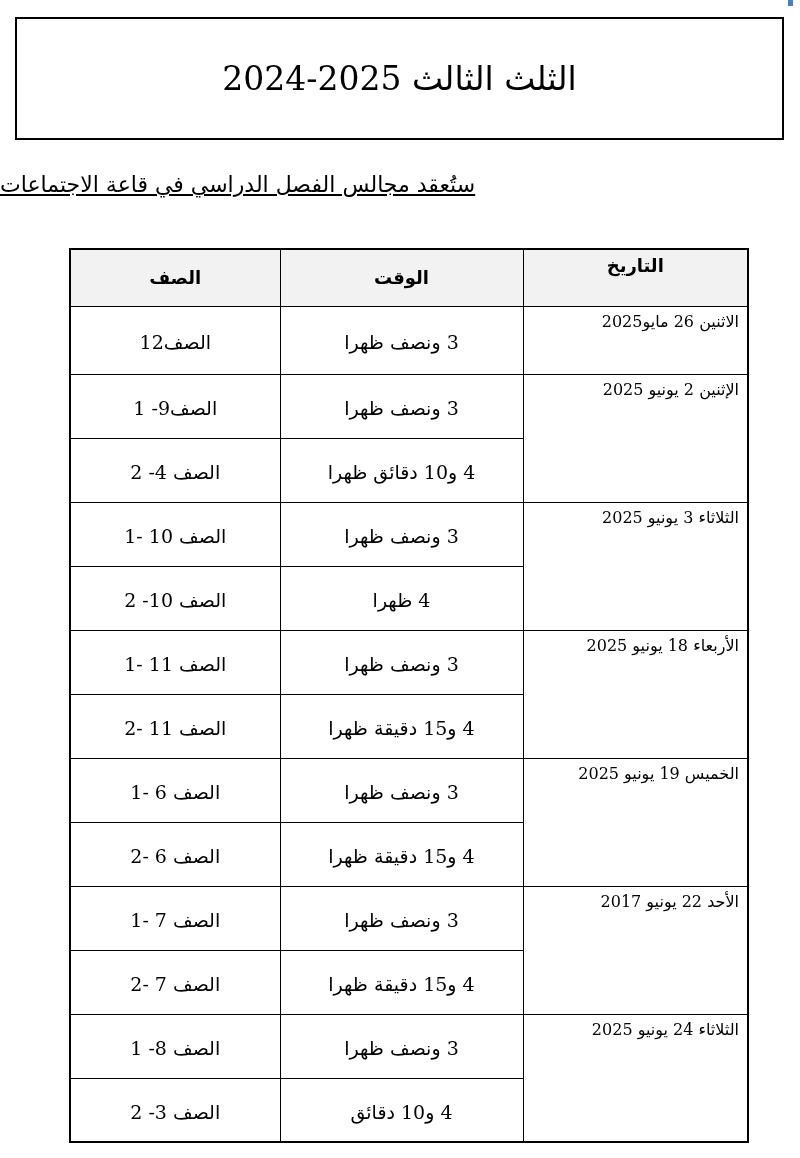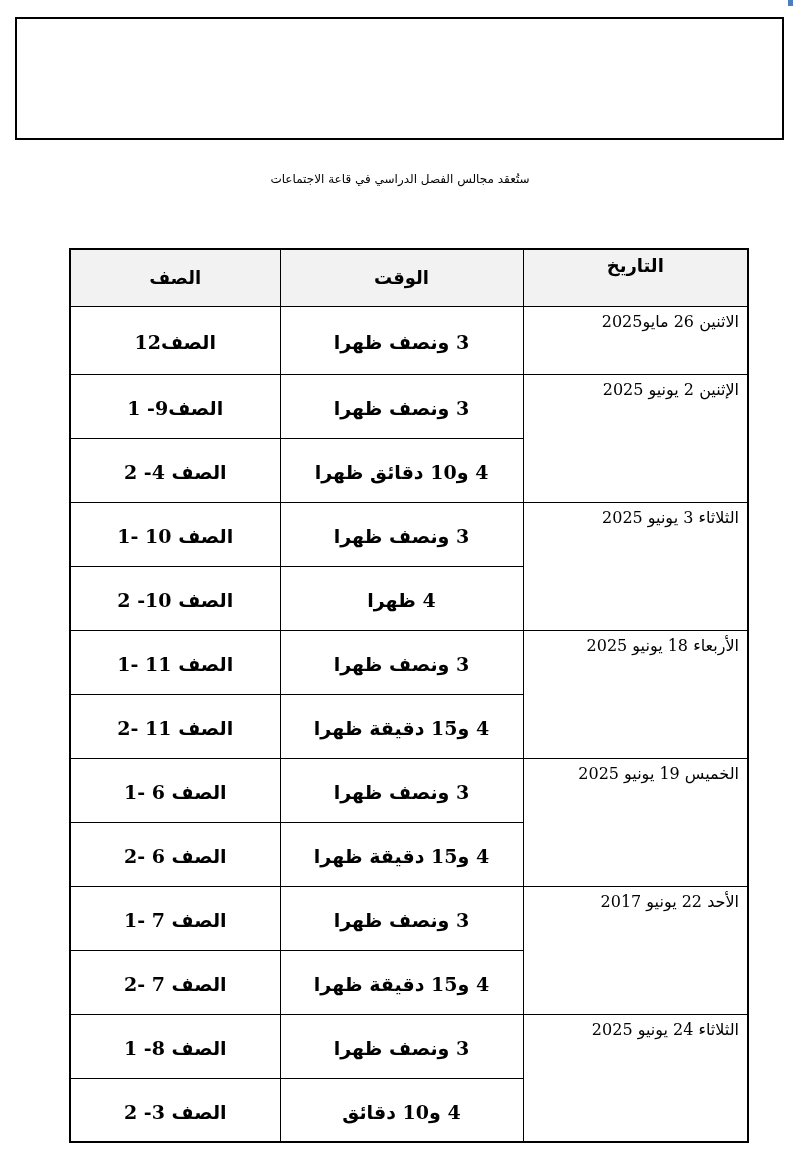--- a/index.html
+++ b/index.html
@@ -49,22 +49,23 @@
     line-height: 52px;
   }
 
   
   .subtitle {
     position: absolute;
     top: 172px;
     left: 0;
     width: 100%;
     direction: rtl;
-    text-align: center;
-    font-size: 12px;
+    text-align: left;
+    font-size: 22px;
+    text-decoration: underline;
   }
 
   
   table.schedule-table {
     position: absolute;
     left: 69px;
     top: 248px;
     direction: rtl;
     border-collapse: collapse;
     table-layout: fixed;
@@ -97,29 +98,29 @@
     font-size: 16px;
     line-height: 1.45;
     margin-top: 31px;
   }
   td.time-cell,
   td.grade-cell {
     text-align: center;
     vertical-align: middle;
     font-size: 19px;
     padding-top: 4px;
-    font-weight: bold;
   }
 </style>
 </head>
 <body>
 
 <div class="corner-dot"></div>
 
 <div class="title-box">
+  <div class="title-line2">الثلث الثالث 2025-2024</div>
 </div>
 
 <div class="subtitle">ستُعقد مجالس الفصل الدراسي في قاعة الاجتماعات</div>
 
 <table class="schedule-table">
   <colgroup>
     <col style="width:225px">
     <col style="width:243px">
     <col style="width:210px">
   </colgroup>

